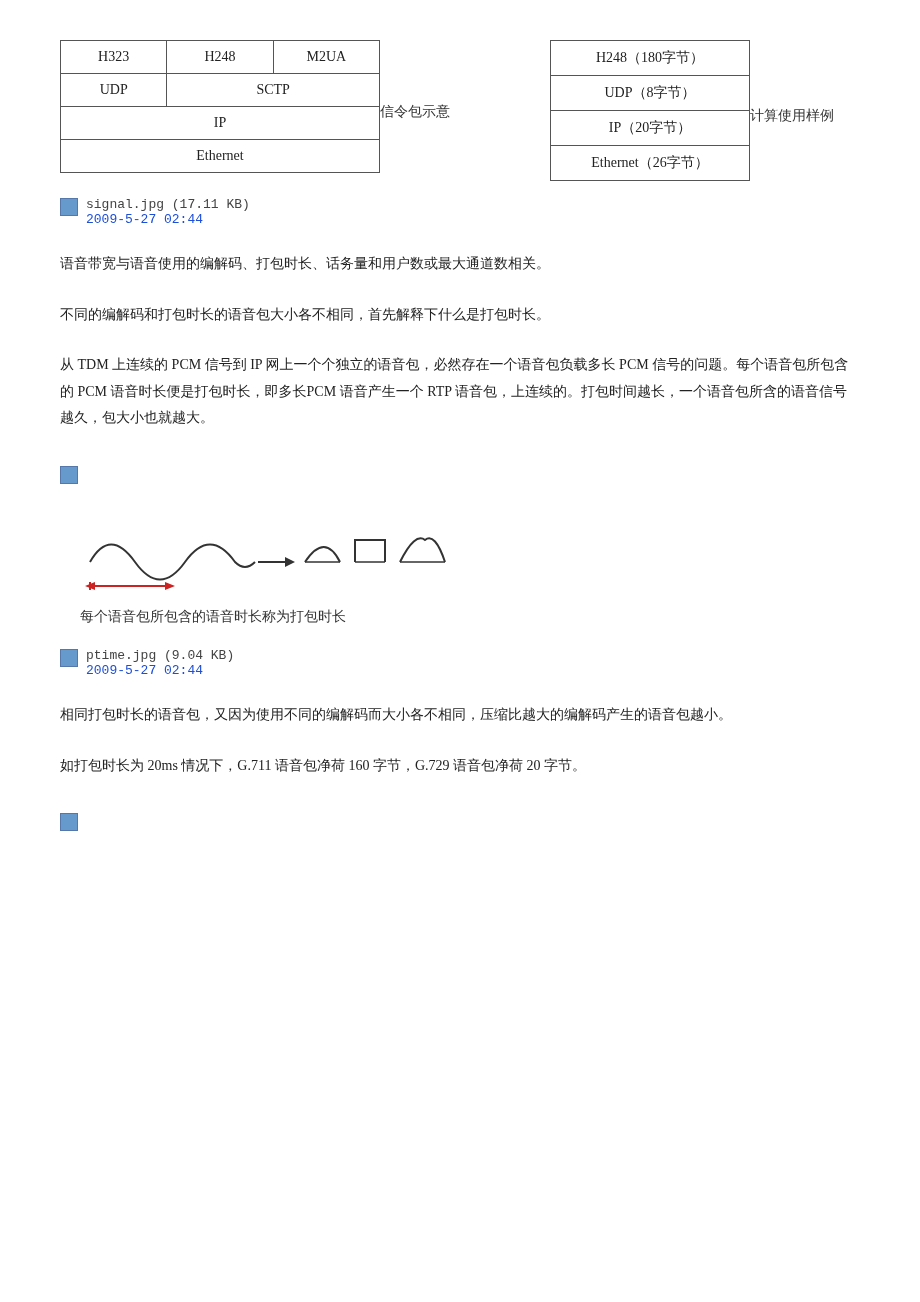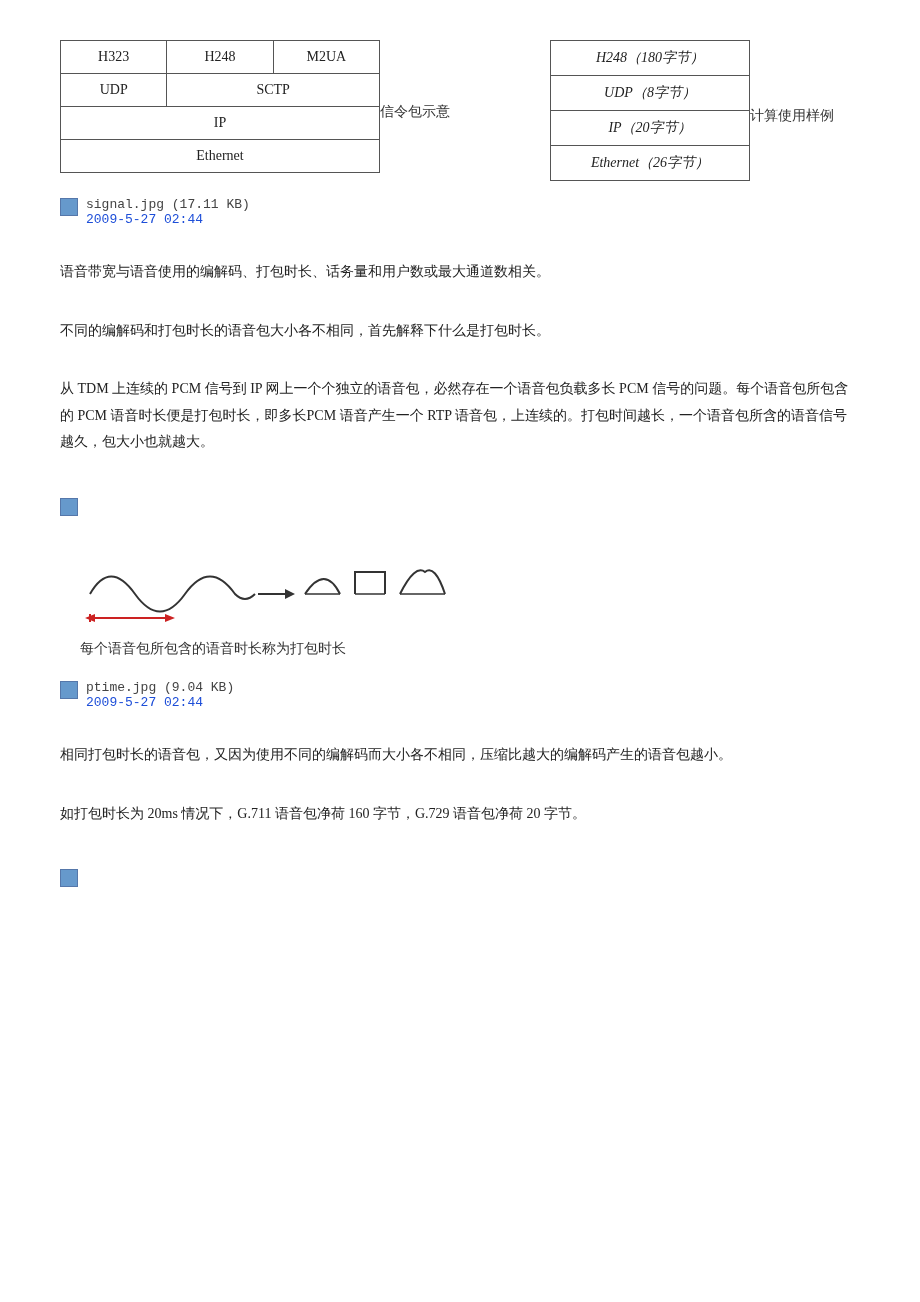--- a/index.html
+++ b/index.html
@@ -47,21 +47,20 @@
       font-size: 14px;
       color: #333;
       text-align: center;
     }
 
     
     .right-table {
       border-collapse: collapse;
       border: 1px solid #555;
       min-width: 200px;
-      font-style: italic;
     }
 
     .right-table td {
       border: 1px solid #555;
       text-align: center;
       padding: 8px 22px;
       font-size: 14px;
       white-space: nowrap;
     }
 
@@ -92,21 +91,21 @@
       font-size: 13px;
       color: #444;
     }
 
     .file-date {
       font-size: 13px;
       color: #1d4ed8;
     }
 
     .paragraph {
-      margin: 32px 0;
+      margin: 24px 0;
       line-height: 1.9;
       font-size: 14px;
     }
 
     .image-placeholder {
       width: 18px;
       height: 18px;
       background: #6699cc;
       border: 1px solid #5577aa;
       display: inline-block;

